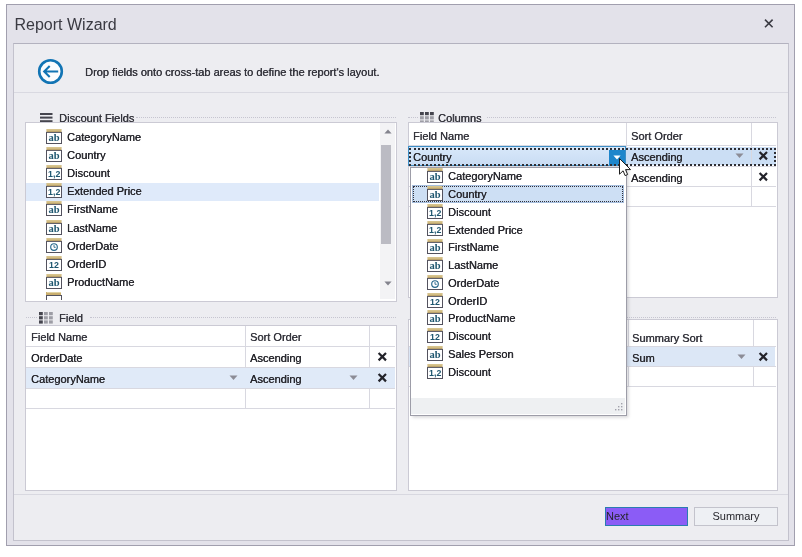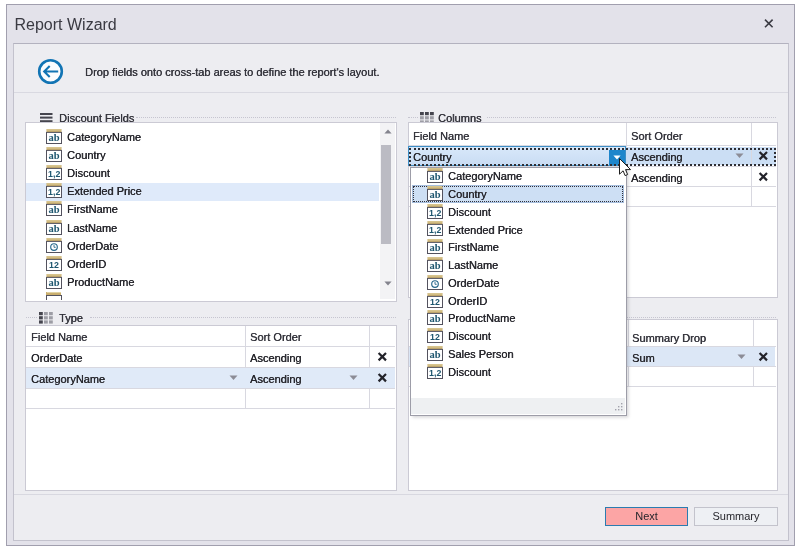--- a/index.html
+++ b/index.html
@@ -146,21 +146,21 @@
       <rect x="5" y="0.0" width="3.8" height="3.2" fill="#9d9da5"></rect>
       <rect x="10" y="0.0" width="3.8" height="3.2" fill="#9d9da5"></rect>
       <rect x="0" y="4.2" width="3.8" height="3.2" fill="#45454e"></rect>
       <rect x="5" y="4.2" width="3.8" height="3.2" fill="#9d9da5"></rect>
       <rect x="10" y="4.2" width="3.8" height="3.2" fill="#9d9da5"></rect>
       <rect x="0" y="8.4" width="3.8" height="3.2" fill="#45454e"></rect>
       <rect x="5" y="8.4" width="3.8" height="3.2" fill="#9d9da5"></rect>
       <rect x="10" y="8.4" width="3.8" height="3.2" fill="#9d9da5"></rect>
     </svg>
   </div>
-<div class="abs txt" style="left:59px;top:311.5px;">Type</div>
+<div class="abs txt" style="left:59px;top:311.5px;">Field</div>
 <div class="abs capline" style="left:90px;top:317px;width:306px;"></div>
 <div class="abs whitebox" style="left:25px;top:325px;width:370px;height:163.5px;"></div>
 <div class="abs hline" style="left:26px;top:346px;width:369px;"></div>
 <div class="abs hline" style="left:26px;top:367px;width:369px;"></div>
 <div class="abs hline" style="left:26px;top:388px;width:369px;"></div>
 <div class="abs hline" style="left:26px;top:408px;width:369px;"></div>
 <div class="abs vline" style="left:244.5px;top:326px;height:82px;"></div>
 <div class="abs vline" style="left:369px;top:326px;height:82px;"></div>
 <div class="abs" style="left:26px;top:368px;width:369px;height:20px;background:#e0eaf8;"></div>
 <div class="abs txt" style="left:31px;top:330.5px;">Field Name</div>
@@ -242,21 +242,21 @@
       <path d="M1.6 2 L9 9.4 M9 2 L1.6 9.4" stroke="#23232a" stroke-width="2.2"></path>
     </svg>
   </div>
 <div class="abs whitebox" style="left:408px;top:319px;width:368px;height:169.5px;"></div>
 <div class="abs hline" style="left:409px;top:346px;width:367px;"></div>
 <div class="abs hline" style="left:409px;top:366px;width:367px;"></div>
 <div class="abs hline" style="left:409px;top:386px;width:367px;"></div>
 <div class="abs vline" style="left:628px;top:320px;height:66px;"></div>
 <div class="abs vline" style="left:752.5px;top:320px;height:66px;"></div>
 <div class="abs" style="left:409px;top:346.5px;width:366px;height:19.5px;background:#dce7f6;"></div>
-<div class="abs txt" style="left:632px;top:331.5px;">Summary Drop</div>
+<div class="abs txt" style="left:632px;top:331.5px;">Summary Sort</div>
 <div class="abs txt" style="left:632px;top:351.5px;color:#26262c;">Sum</div>
 <div class="abs" style="left:737px;top:354px;width:9px;height:5px;">
     <svg width="9" height="5">
       <path d="M0.5 0.5 H8.5 L4.5 4.9 Z" fill="#8c8c96"></path>
     </svg>
   </div>
 <div class="abs" style="left:757.5px;top:351px;width:11px;height:11px;">
     <svg width="11" height="11">
       <path d="M1.6 2 L9 9.4 M9 2 L1.6 9.4" stroke="#23232a" stroke-width="2.2"></path>
     </svg>
@@ -383,13 +383,13 @@
       <rect x="0.5" y="3.4" width="15" height="11.1" fill="#ffffff" stroke="#53525e" stroke-width="1"></rect>
       <text x="8.2" y="12" text-anchor="middle" font-family="Liberation Sans" font-size="8.8" font-weight="bold" fill="#1d566f">1,2</text>
     </svg>
   </div>
 <div class="abs txt" style="left:448px;top:365.6px;color:#26262c;">Discount</div>
 <div class="abs" style="left:618.5px;top:157.8px;width:14px;height:19px;">
     <svg width="14" height="19" viewBox="0 0 14 19">
       <path d="M0.5 0.5 L0.5 16.2 L4.1 12.8 L6.1 17.6 L8.6 16.5 L6.5 11.6 L11.6 11.6 Z" fill="#ffffff" stroke="#1c1c1c" stroke-width="1"></path>
     </svg>
   </div>
-<div class="abs" style="left:605px;top:507px;width:83px;height:19px;box-sizing:border-box;background:#fca5a5;border:1px solid #2b7cb0;text-align:center;line-height:17px;font-size:11px;color:#26262c;">Next</div>
+<div class="abs" style="left:605px;top:507px;width:83px;height:19px;box-sizing:border-box;background:#8b5cf6;border:1px solid #2b7cb0;line-height:17px;font-size:11px;color:#26262c;">Next</div>
 <div class="abs" style="left:694px;top:507px;width:84px;height:19px;box-sizing:border-box;background:#eef0f4;border:1px solid #c3c3cc;text-align:center;line-height:17px;font-size:11px;color:#26262c;">Summary</div>
 </body></html>

